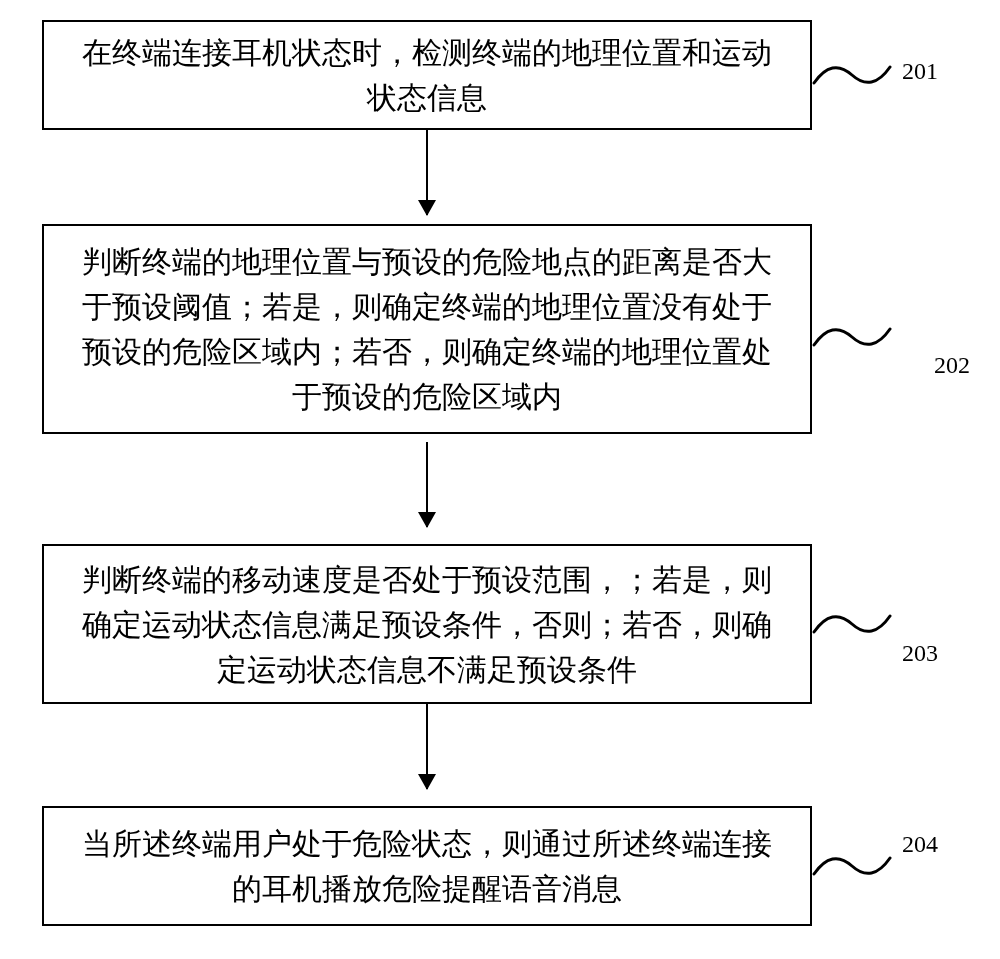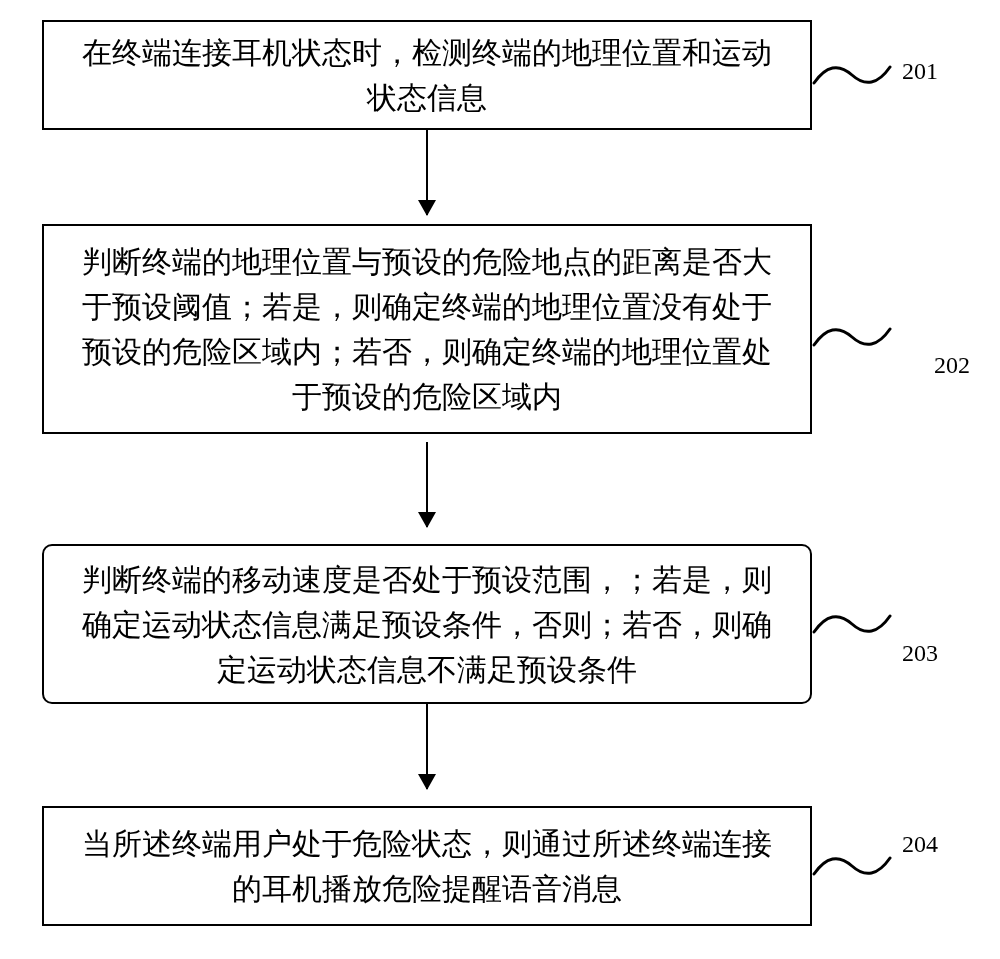--- a/index.html
+++ b/index.html
@@ -79,21 +79,21 @@
   </div>
   <div class="tilde" style="left:812px; top:317px;">
     <svg viewBox="0 0 80 40">
         <path d="M2 28 Q20 2 40 20 Q60 38 78 12" stroke="#000" stroke-width="3" fill="none" stroke-linecap="round"></path>
       </svg>
   </div>
   <div class="step-label" style="left:934px; top:320px;margin-top:32px;">202</div>
 
   <div class="arrow" style="left:426px; top:442px; height:85px;"></div>
 
-  <div class="step-box" style="left:42px; top:544px; width:770px; height:160px;border-radius:10px;">
+  <div class="step-box" style="left:42px; top:544px; width:770px; height:160px;">
     <span>判断终端的移动速度是否处于预设范围，；若是，则确定运动状态信息满足预设条件，否则；若否，则确定运动状态信息不满足预设条件</span>
   </div>
   <div class="tilde" style="left:812px; top:604px;">
     <svg viewBox="0 0 80 40">
         <path d="M2 28 Q20 2 40 20 Q60 38 78 12" stroke="#000" stroke-width="3" fill="none" stroke-linecap="round"></path>
       </svg>
   </div>
   <div class="step-label" style="left:902px; top:607px;margin-top:33px;">203</div>
 
   <div class="arrow" style="left:426px; top:704px; height:85px;"></div>

